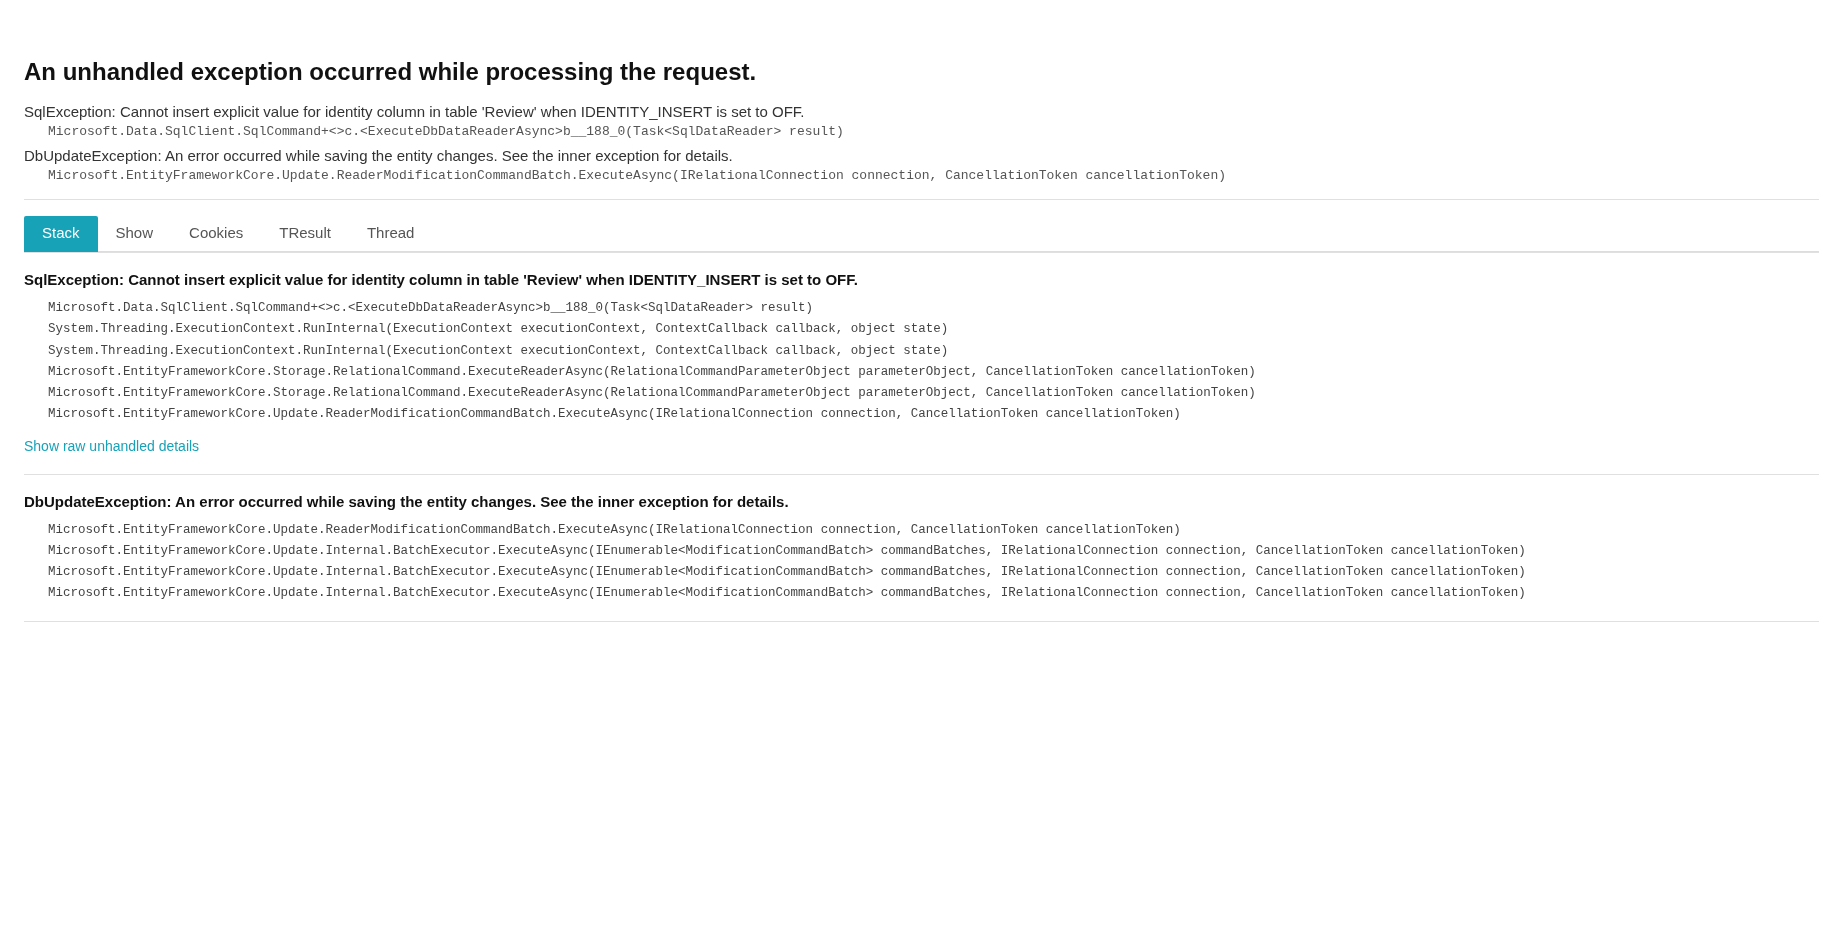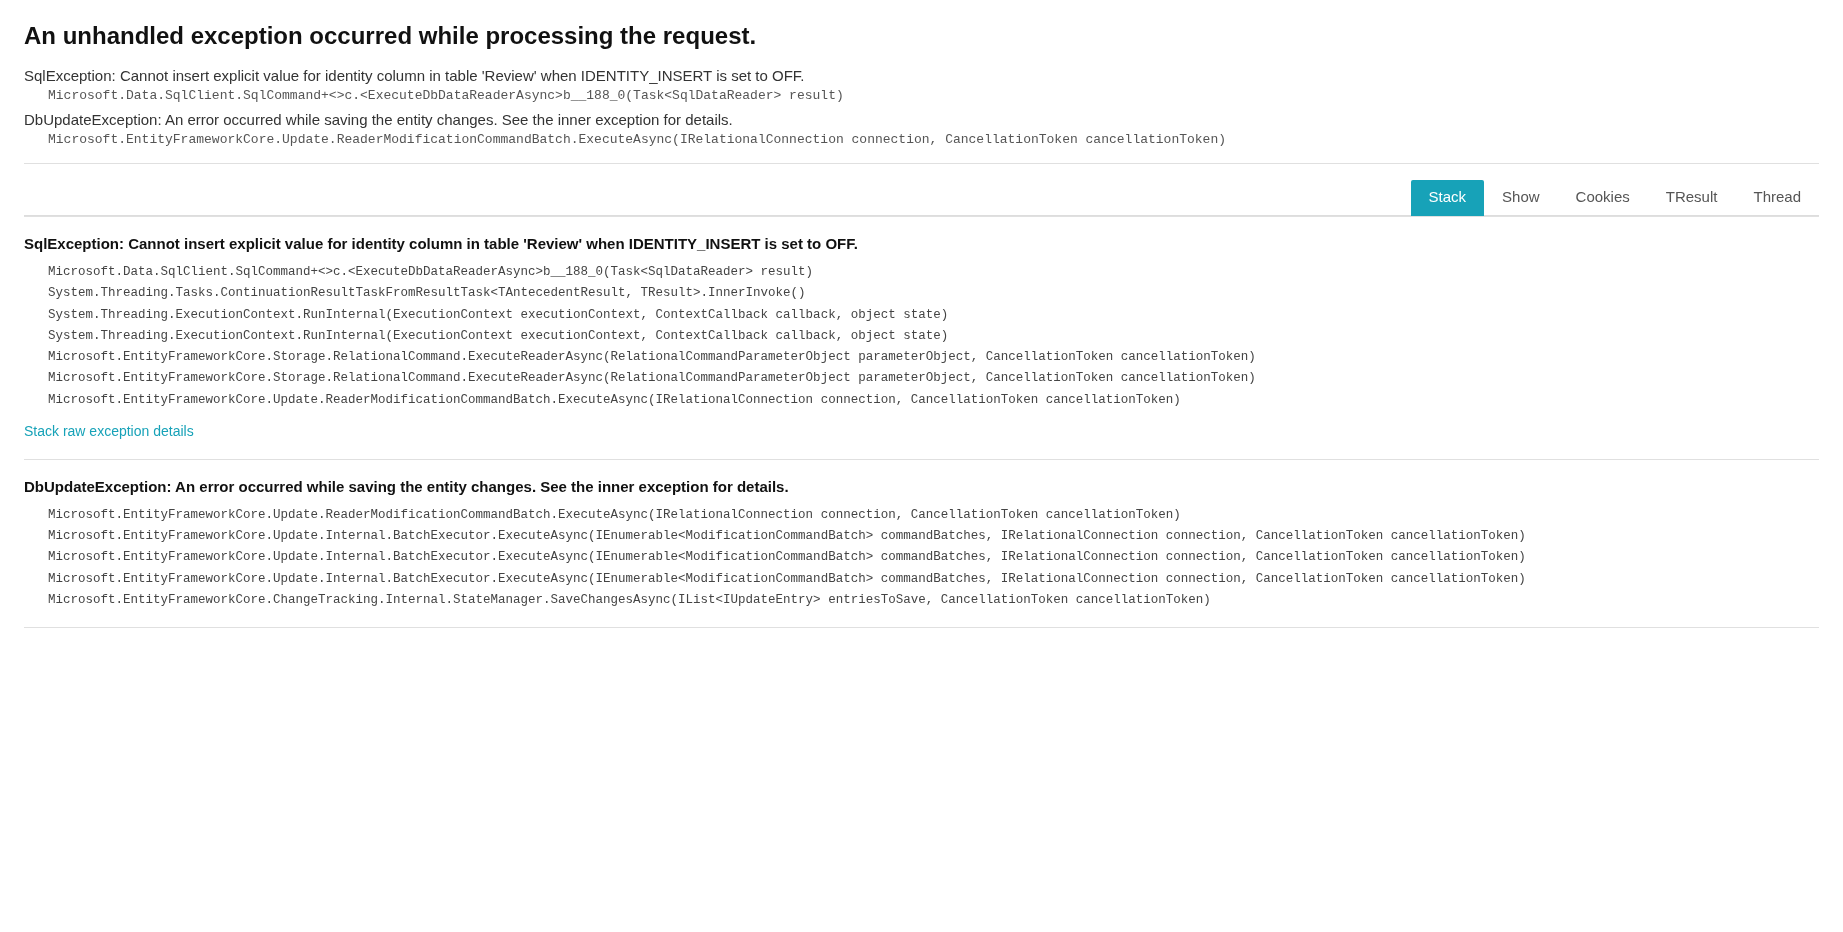--- a/index.html
+++ b/index.html
@@ -9,20 +9,21 @@
       color: #333;
       font-size: 14px;
       padding: 20px 24px;
     }
     .page-title {
       font-size: 24px;
       font-weight: 700;
       color: #111;
       margin-bottom: 16px;
       line-height: 1.3;
+      margin-top: 36px;
     }
     .exception-summary {
       margin-bottom: 8px;
     }
     .exception-summary .ex-type {
       font-size: 15px;
       color: #333;
       margin-bottom: 4px;
     }
     .exception-summary .ex-stack {
@@ -35,21 +36,20 @@
       border: none;
       border-top: 1px solid #e0e0e0;
       margin: 16px 0;
     }
     .tabs {
       display: flex;
       gap: 0;
       margin-bottom: 0;
       border-bottom: 1px solid #ddd;
       padding-bottom: 0;
-      justify-content: flex-end;
     }
     .tab {
       padding: 8px 18px;
       font-size: 15px;
       cursor: pointer;
       color: #555;
       border: none;
       background: none;
       border-bottom: 3px solid transparent;
       margin-bottom: -1px;
@@ -116,30 +116,28 @@
     <button class="tab">Cookies</button>
     <button class="tab">TResult</button>
     <button class="tab">Thread</button>
   </div>
 
 <hr class="divider" style="margin-top:0;">
 
 <div id="sections-container">
     <div class="section"><div class="section-title">SqlException: Cannot insert explicit value for identity column in table 'Review' when IDENTITY_INSERT is set to OFF.</div><div class="stack-trace">
         <div>Microsoft.Data.SqlClient.SqlCommand+&lt;&gt;c.&lt;ExecuteDbDataReaderAsync&gt;b__188_0(Task&lt;SqlDataReader&gt; result)</div>
-        <div>System.Threading.Tasks.ContinuationResultTaskFromResultTask&lt;TAntecedentResult, TResult&gt;.InnerInvoke()</div>
         <div>System.Threading.ExecutionContext.RunInternal(ExecutionContext executionContext, ContextCallback callback, object state)</div>
         <div>System.Threading.ExecutionContext.RunInternal(ExecutionContext executionContext, ContextCallback callback, object state)</div>
         <div>Microsoft.EntityFrameworkCore.Storage.RelationalCommand.ExecuteReaderAsync(RelationalCommandParameterObject parameterObject, CancellationToken cancellationToken)</div>
         <div>Microsoft.EntityFrameworkCore.Storage.RelationalCommand.ExecuteReaderAsync(RelationalCommandParameterObject parameterObject, CancellationToken cancellationToken)</div>
         <div>Microsoft.EntityFrameworkCore.Update.ReaderModificationCommandBatch.ExecuteAsync(IRelationalConnection connection, CancellationToken cancellationToken)</div>
-      </div><a class="show-raw-link" href="#">Stack raw exception details</a></div>
+      </div><a class="show-raw-link" href="#">Show raw unhandled details</a></div>
     <div class="section">
       <div class="section-title">DbUpdateException: An error occurred while saving the entity changes. See the inner exception for details.</div>
       <div class="stack-trace">
         <div>Microsoft.EntityFrameworkCore.Update.ReaderModificationCommandBatch.ExecuteAsync(IRelationalConnection connection, CancellationToken cancellationToken)</div>
         <div>Microsoft.EntityFrameworkCore.Update.Internal.BatchExecutor.ExecuteAsync(IEnumerable&lt;ModificationCommandBatch&gt; commandBatches, IRelationalConnection connection, CancellationToken cancellationToken)</div>
         <div>Microsoft.EntityFrameworkCore.Update.Internal.BatchExecutor.ExecuteAsync(IEnumerable&lt;ModificationCommandBatch&gt; commandBatches, IRelationalConnection connection, CancellationToken cancellationToken)</div>
         <div>Microsoft.EntityFrameworkCore.Update.Internal.BatchExecutor.ExecuteAsync(IEnumerable&lt;ModificationCommandBatch&gt; commandBatches, IRelationalConnection connection, CancellationToken cancellationToken)</div>
-        <div>Microsoft.EntityFrameworkCore.ChangeTracking.Internal.StateManager.SaveChangesAsync(IList&lt;IUpdateEntry&gt; entriesToSave, CancellationToken cancellationToken)</div>
       </div>
     </div>
   </div>
 
 </body></html>

